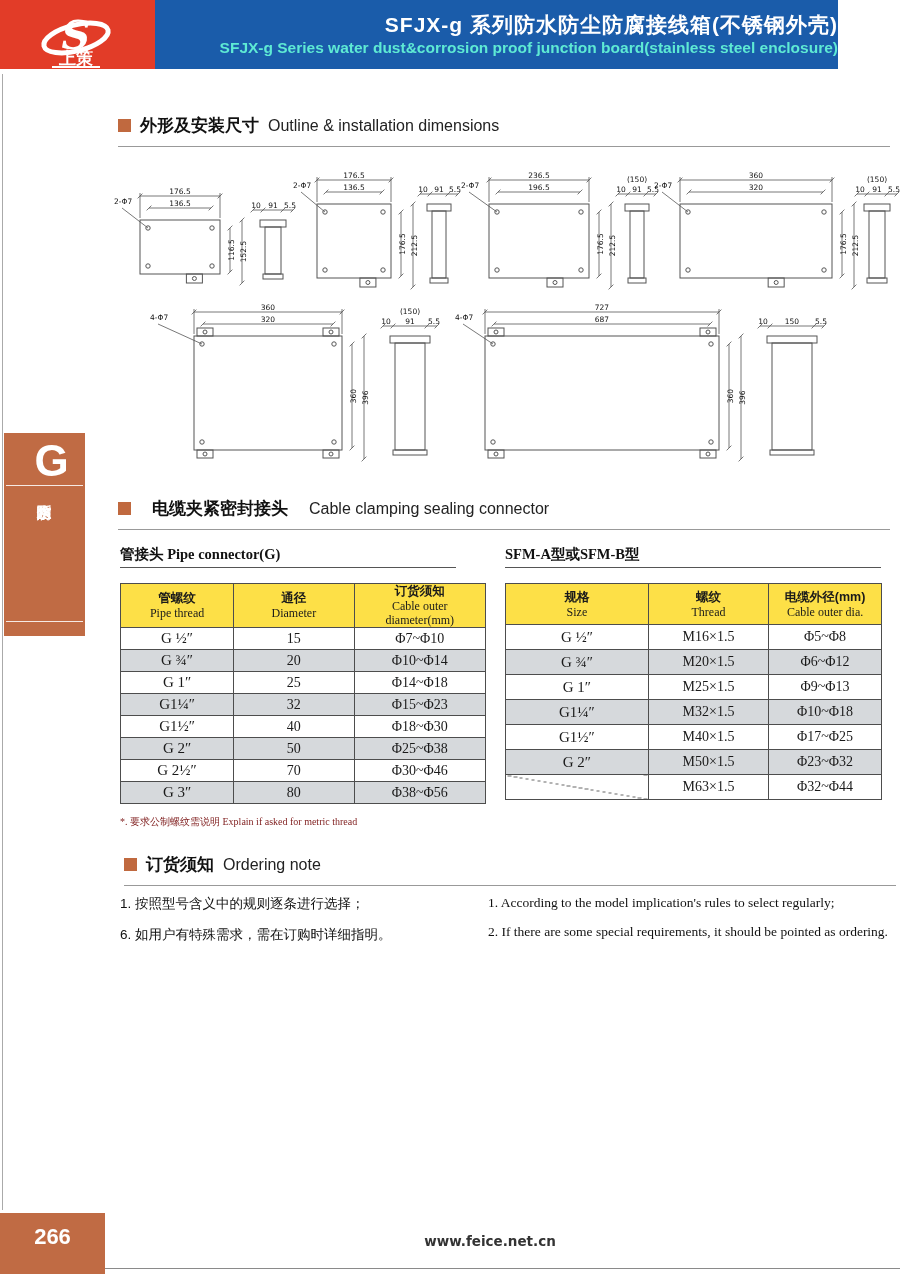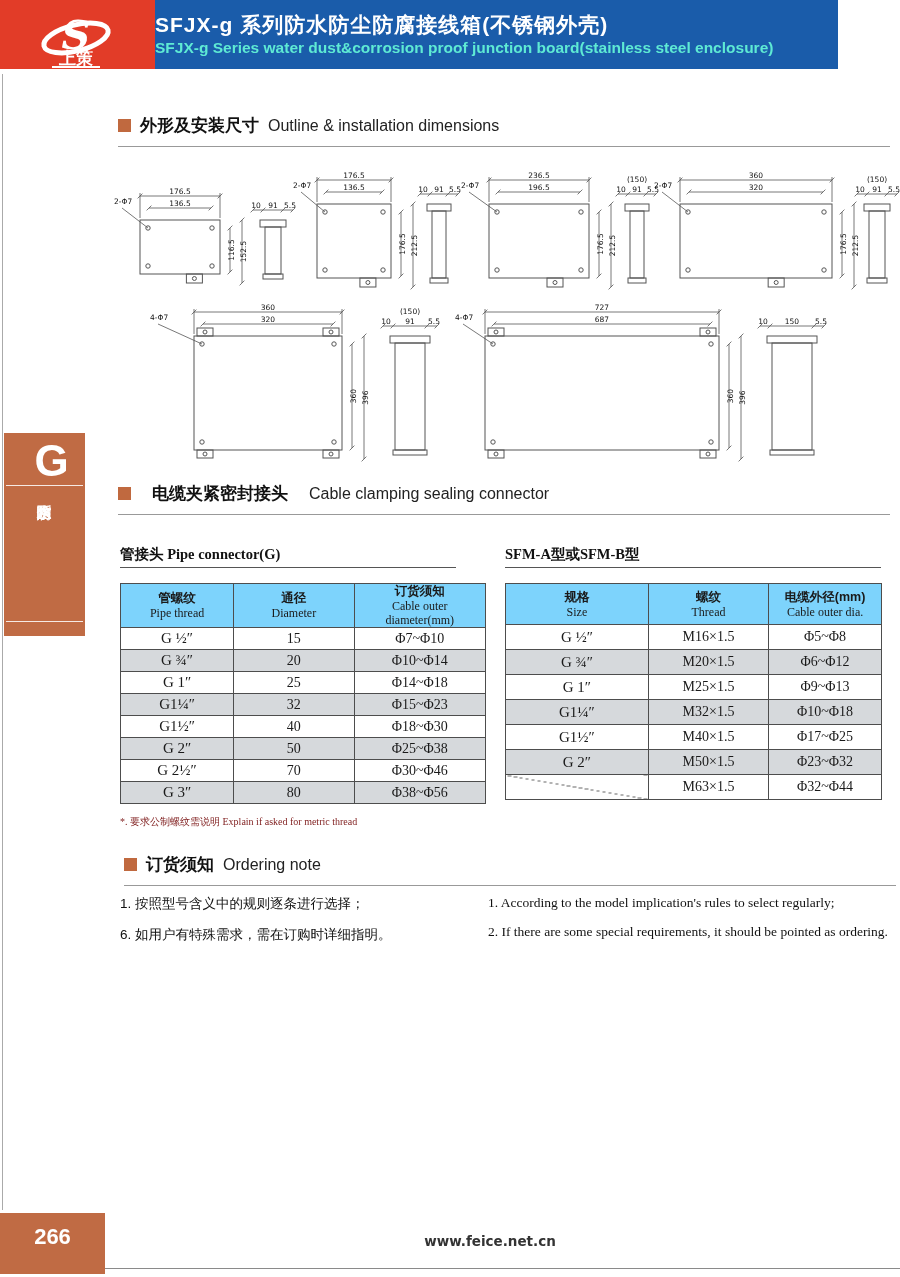--- a/index.html
+++ b/index.html
@@ -2,21 +2,21 @@
 <html><head>
 <meta charset="utf-8">
 <style>
   html,body{margin:0;padding:0;background:#fff;}
   .page{position:relative;width:900px;height:1277px;background:#fff;overflow:hidden;
         font-family:"Liberation Sans",sans-serif;color:#1a1a1a;}
 
   
   .logo-box{position:absolute;left:0;top:0;width:155px;height:69px;background:#e23c28;}
   .title-bar{position:absolute;left:155px;top:0;width:683px;height:69px;background:#1a5caa;
-             display:flex;flex-direction:column;justify-content:center;align-items:flex-start;}
+             display:flex;flex-direction:column;justify-content:center;align-items:flex-end;}
   .title-cn{color:#fff;font-weight:bold;font-size:21px;letter-spacing:1px;line-height:1.25;}
   .title-en{color:#5eead4;font-weight:bold;font-size:15.5px;line-height:1.25;}
   .logo-ring{fill:none;stroke:#fff;stroke-width:5px;}
   .logo-s{font-family:"DejaVu Serif",serif;font-style:italic;font-weight:bold;font-size:40px;fill:#fff;}
   .logo-cn{font-size:17px;font-weight:bold;fill:#fff;font-family:"Liberation Sans",sans-serif;}
   .logo-ul{stroke:#fff;stroke-width:2px;}
 
   
   .left-rule{position:absolute;left:2px;top:74px;width:1px;height:1136px;background:#aaa;}
   .side-tab{position:absolute;left:4px;top:433px;width:81px;height:203px;background:#c06b44;}
@@ -42,21 +42,21 @@
   svg.draw{position:absolute;overflow:visible;}
   .ol{fill:none;stroke:#555;stroke-width:1px;}
   .dl{stroke:#555;stroke-width:0.8px;fill:none;}
   .dt{font-size:7.5px;fill:#111;font-family:"DejaVu Sans",sans-serif;}
 
   
   .sub-label{position:absolute;border-bottom:1px solid #555;padding-bottom:3px;
              font-family:"Liberation Serif",serif;font-weight:bold;font-size:14.5px;color:#111;}
   table.tbl{position:absolute;border-collapse:collapse;table-layout:fixed;}
   .tbl th,.tbl td{border:1px solid #4d4d4d;text-align:center;vertical-align:middle;padding:0 2px;}
-  .tbl th{height:40px;background:#7dd3fc;}
+  .tbl th{height:40px;background:#fde047;}
   .tbl td{font-family:"Liberation Serif",serif;font-size:14px;}
   .tbl td:first-child{font-size:15px;}
   .tbl-left td{height:21px;}
   .tbl-right td{height:24px;}
   tr.shade td{background:#d6d9dc;}
   .th-cn{font-size:12.5px;font-weight:bold;line-height:15px;font-family:"Liberation Sans",sans-serif;}
   .th-en{font-size:12px;font-weight:normal;line-height:14px;font-family:"Liberation Serif",serif;}
   td.diag{background-image:linear-gradient(to top right,transparent 49.4%,#666 49.4%,#666 50.6%,transparent 50.6%);}
 
   .note{position:absolute;font-family:"Liberation Serif",serif;font-size:10px;color:#7f1d1d;}
@@ -339,21 +339,21 @@
       <line x1="305" y1="24" x2="369" y2="24" class="dl"></line>
       <line x1="302.6" y1="26.4" x2="307.4" y2="21.6" class="dl"></line>
       <line x1="312.6" y1="26.4" x2="317.4" y2="21.6" class="dl"></line>
       <line x1="356.6" y1="26.4" x2="361.4" y2="21.6" class="dl"></line>
       <line x1="366.6" y1="26.4" x2="371.4" y2="21.6" class="dl"></line>
       <text x="308" y="21.5" class="dt" text-anchor="middle">10</text>
       <text x="337" y="21.5" class="dt" text-anchor="middle">150</text>
       <text x="366" y="21.5" class="dt" text-anchor="middle">5.5</text>
     </svg>
 
-  <div class="sec" style="left:118px;top:482px;width:772px;gap:21px;">
+  <div class="sec" style="left:118px;top:497px;width:772px;gap:21px;">
     <span class="sq"></span>
     <span class="sec-cn">电缆夹紧密封接头</span>
     <span class="sec-en">Cable clamping sealing connector</span>
   </div>
 
   <div class="sub-label" style="left:120px;top:545px;width:336px;">
     <span>管接头 Pipe connector(G)</span>
   </div>
   <div class="sub-label" style="left:505px;top:545px;width:376px;">
     <span>SFM-A型或SFM-B型</span>

